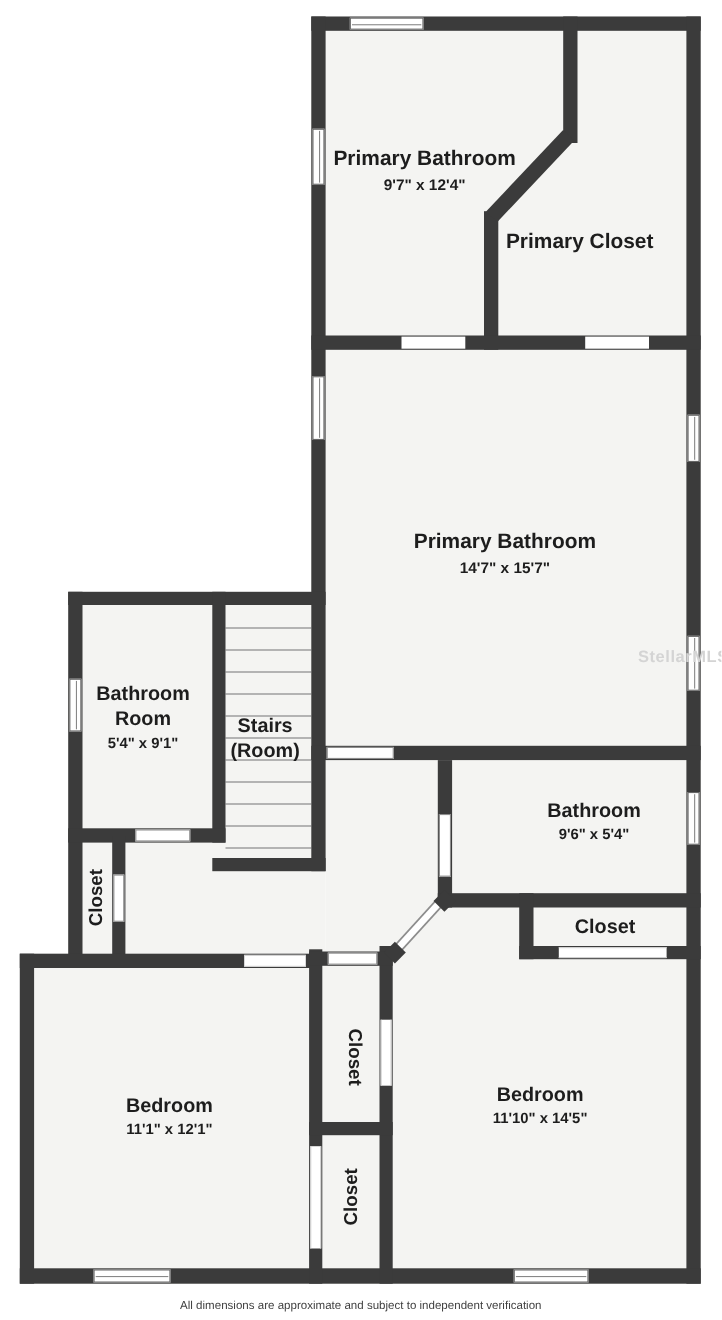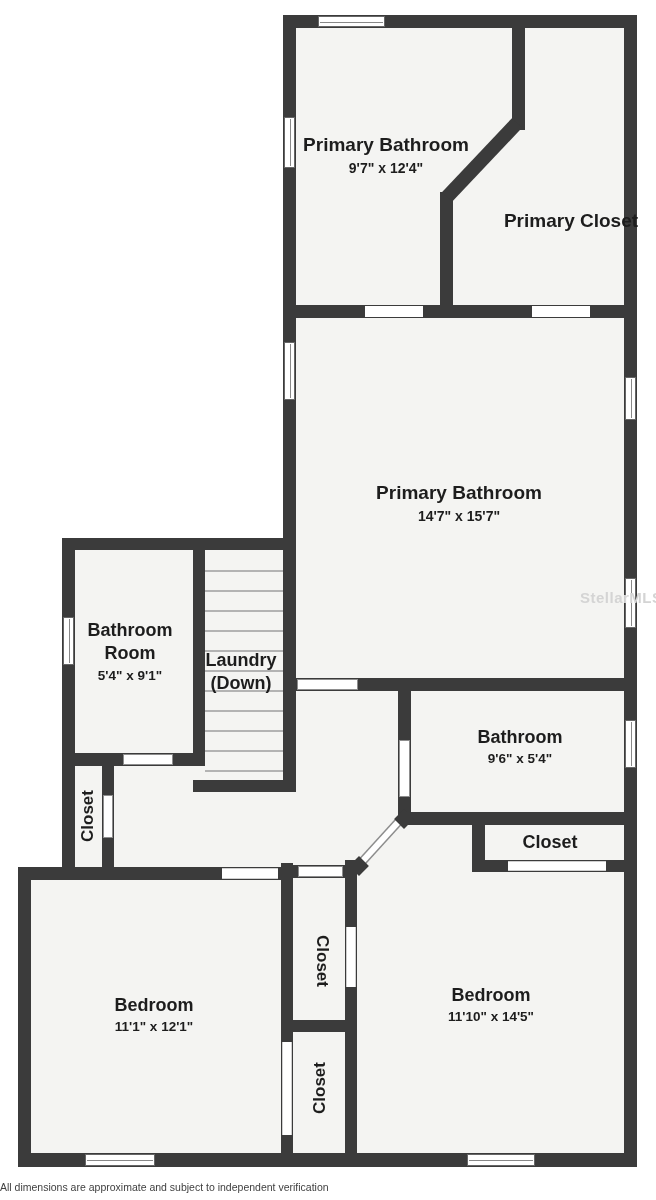--- a/index.html
+++ b/index.html
@@ -21,21 +21,21 @@
   .lbl{position:absolute;transform:translate(-50%,-50%);color:var(--label);font-weight:bold;
        text-align:center;white-space:nowrap;line-height:1.3;}
   .lbl .nm{font-size:19px;}
   .lbl .nm.md{font-size:18px;}
   .lbl .dm{font-size:14px;margin-top:1px;}
   .lbl.wrap{white-space:normal;}
   .lbl.rot90{transform:translate(-50%,-50%) rotate(90deg);}
   .lbl.rotm90{transform:translate(-50%,-50%) rotate(-90deg);}
   .watermark{position:absolute;left:580px;top:589px;font-size:15px;font-weight:bold;
              color:#d4d4d4;letter-spacing:.5px;}
-  .footer{position:absolute;left:0;top:1181px;width:100%;text-align:left;
+  .footer{position:absolute;left:0;top:1181px;width:100%;text-align:center;
           font-size:10.5px;color:#3f3f3f;}
 </style>
 </head>
 <body>
 
 <div id="canvas">
 
   <div class="floor" style="left:283px;top:15px;width:354px;height:303px;"></div>
   <div class="floor" style="left:283px;top:305px;width:354px;height:386px;"></div>
   <div class="floor" style="left:62px;top:538px;width:234px;height:254px;"></div>
@@ -102,35 +102,35 @@
   <div class="door" style="left:298px;top:866px;width:45px;height:11px;"></div>
   <div class="opening v" style="left:346px;top:927px;width:10px;height:60px;"></div>
   <div class="opening v" style="left:282px;top:1042px;width:10px;height:93px;"></div>
   <div class="opening" style="left:222px;top:868px;width:56px;height:11px;"></div>
   <div class="opening" style="left:508px;top:861px;width:98px;height:10px;"></div>
 
   <div class="lbl" style="left:386px;top:155px;">
     <div class="nm">Primary Bathroom</div>
     <div class="dm">9'7" x 12'4"</div>
   </div>
-  <div class="lbl" style="left:527px;top:221px;margin-left:44px;">
+  <div class="lbl" style="left:527px;top:221px;">
     <div class="nm">Primary Closet</div>
   </div>
   <div class="lbl" style="left:459px;top:503px;">
     <div class="nm">Primary Bathroom</div>
     <div class="dm">14'7" x 15'7"</div>
   </div>
   <div class="lbl wrap" style="left:130px;top:652px;width:104px;">
     <div class="nm md">Bathroom Room</div>
     <div class="dm" style="font-size:13.5px;">5'4" x 9'1"</div>
   </div>
   <div class="lbl wrap" style="left:241px;top:672px;width:90px;">
-    <div class="nm md">Laundry (Down)</div>
+    <div class="nm md">Stairs (Room)</div>
   </div>
-  <div class="lbl" style="left:520px;top:747px;">
+  <div class="lbl" style="left:540px;top:747px;">
     <div class="nm md">Bathroom</div>
     <div class="dm" style="font-size:13.5px;">9'6" x 5'4"</div>
   </div>
   <div class="lbl" style="left:550px;top:843px;">
     <div class="nm md">Closet</div>
   </div>
   <div class="lbl rotm90" style="left:88px;top:816px;">
     <div class="nm" style="font-size:17px;">Closet</div>
   </div>
   <div class="lbl rot90" style="left:322px;top:961px;">

